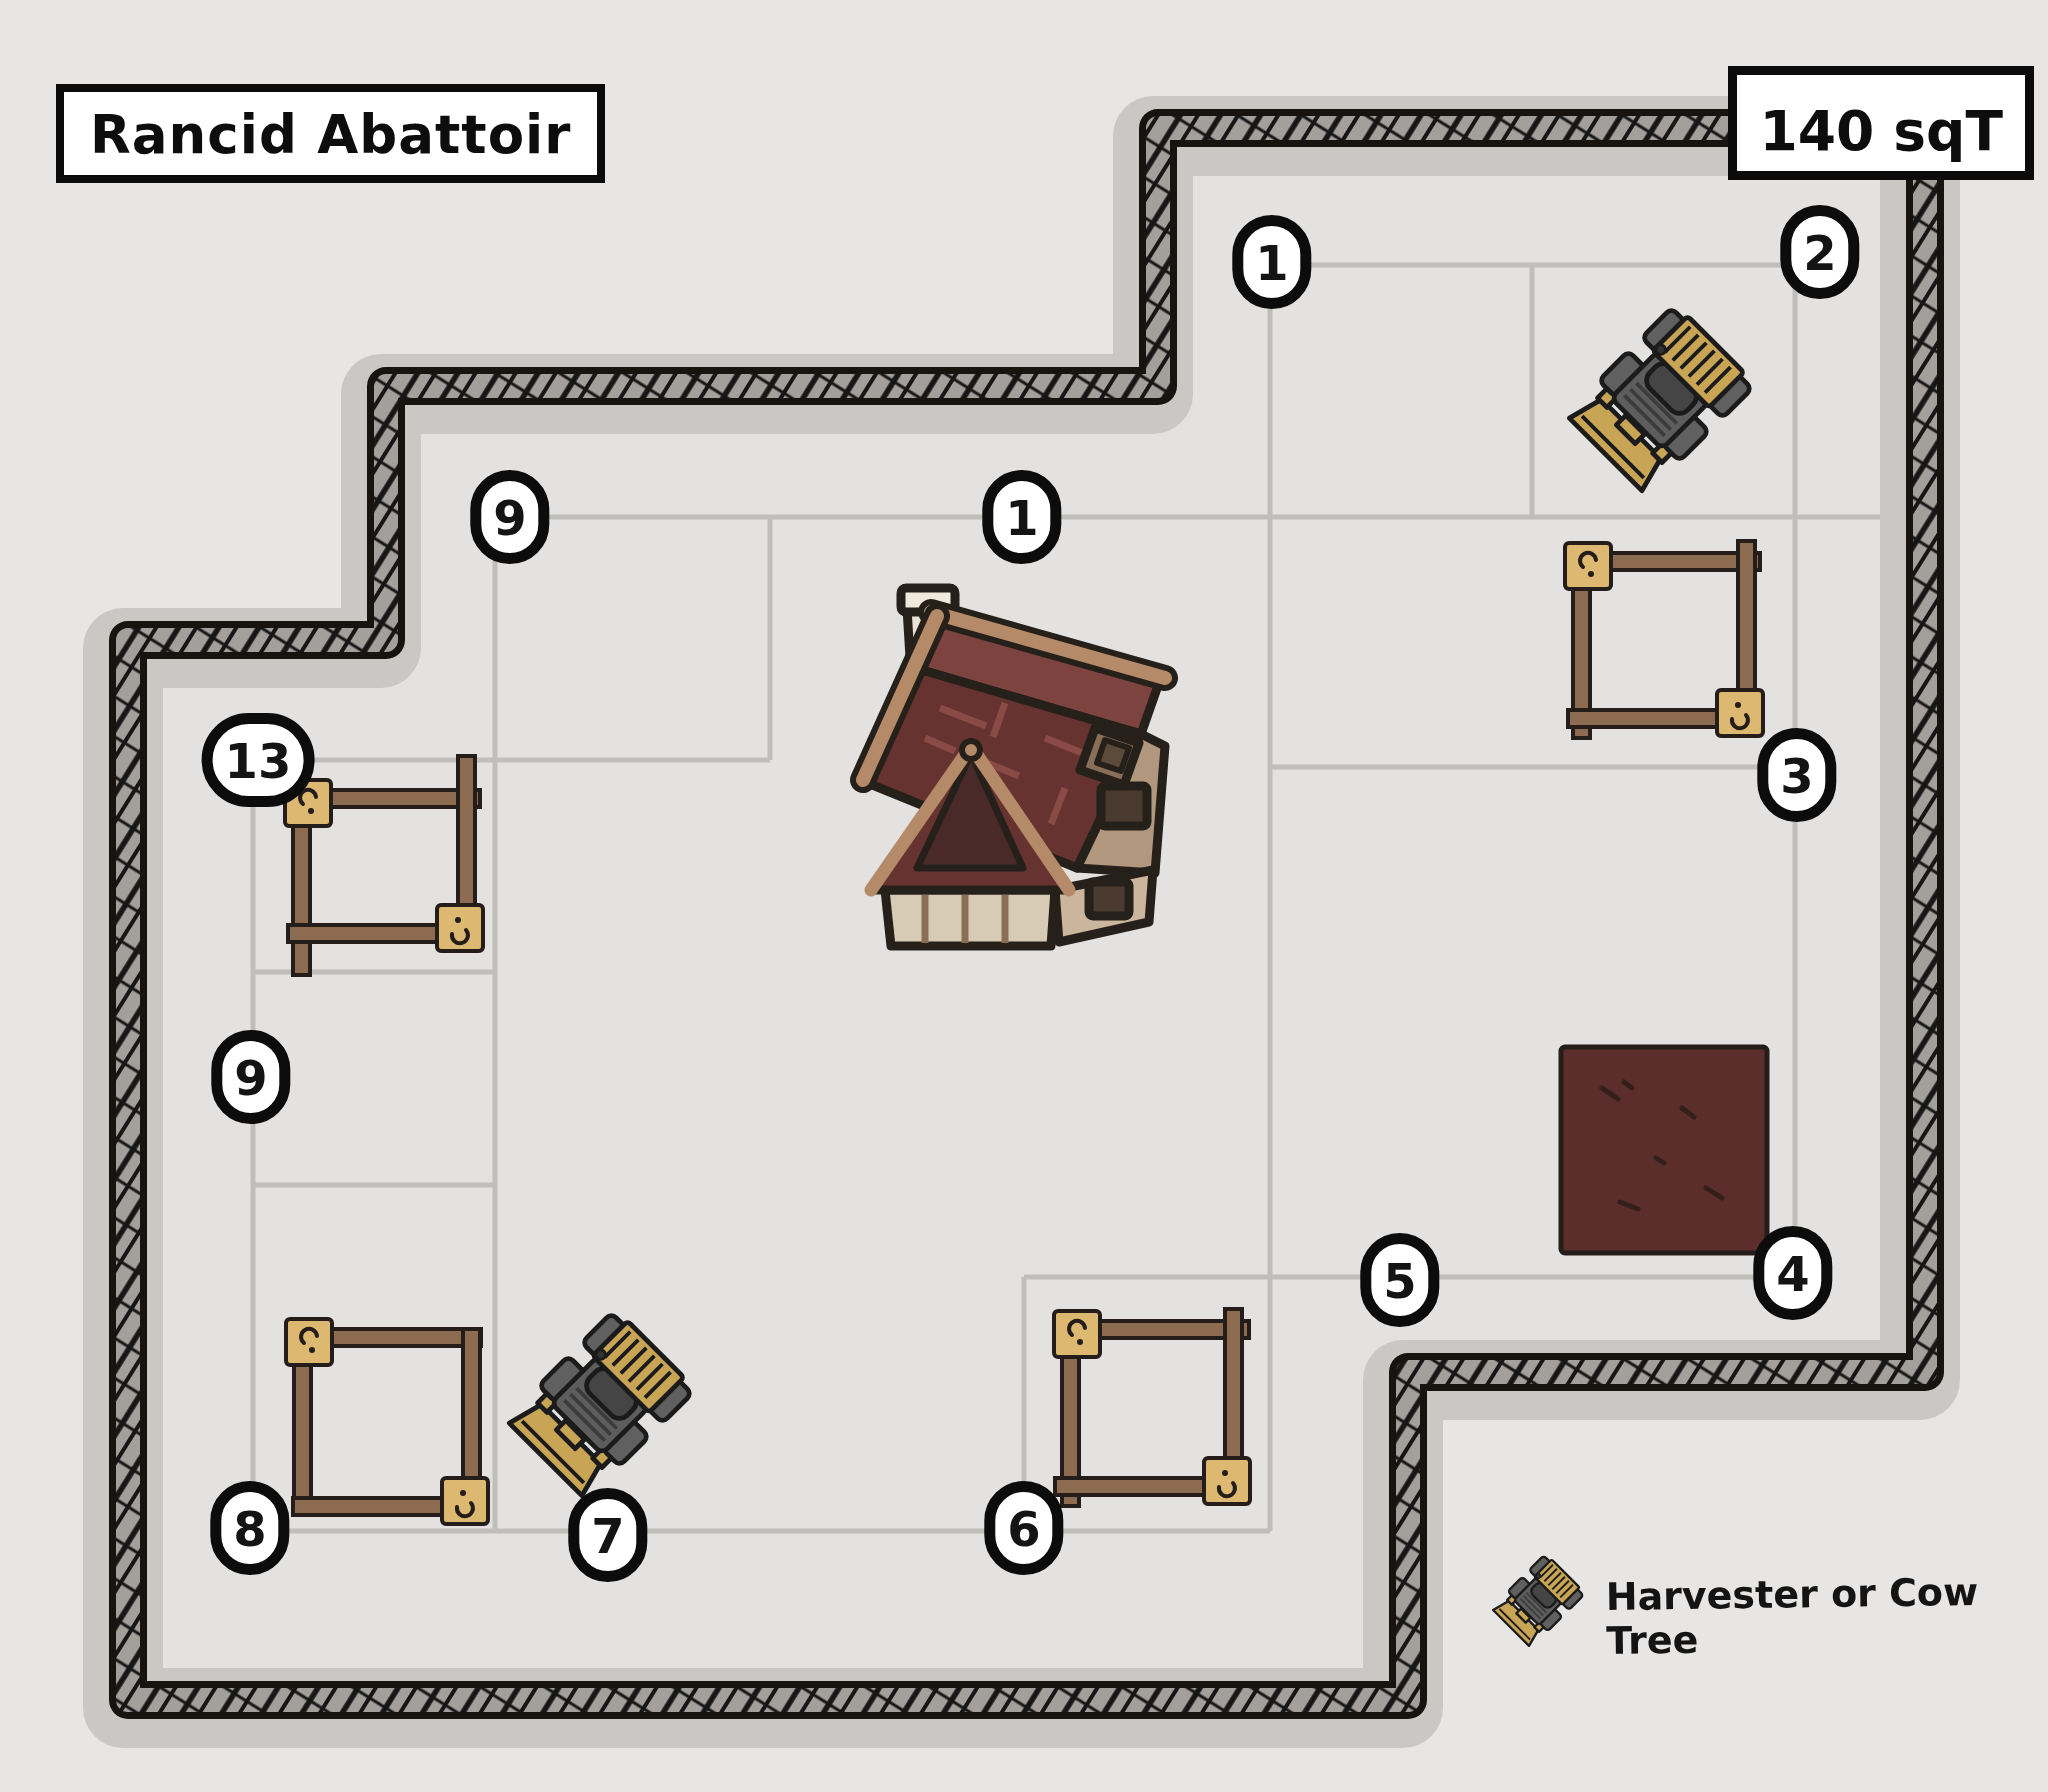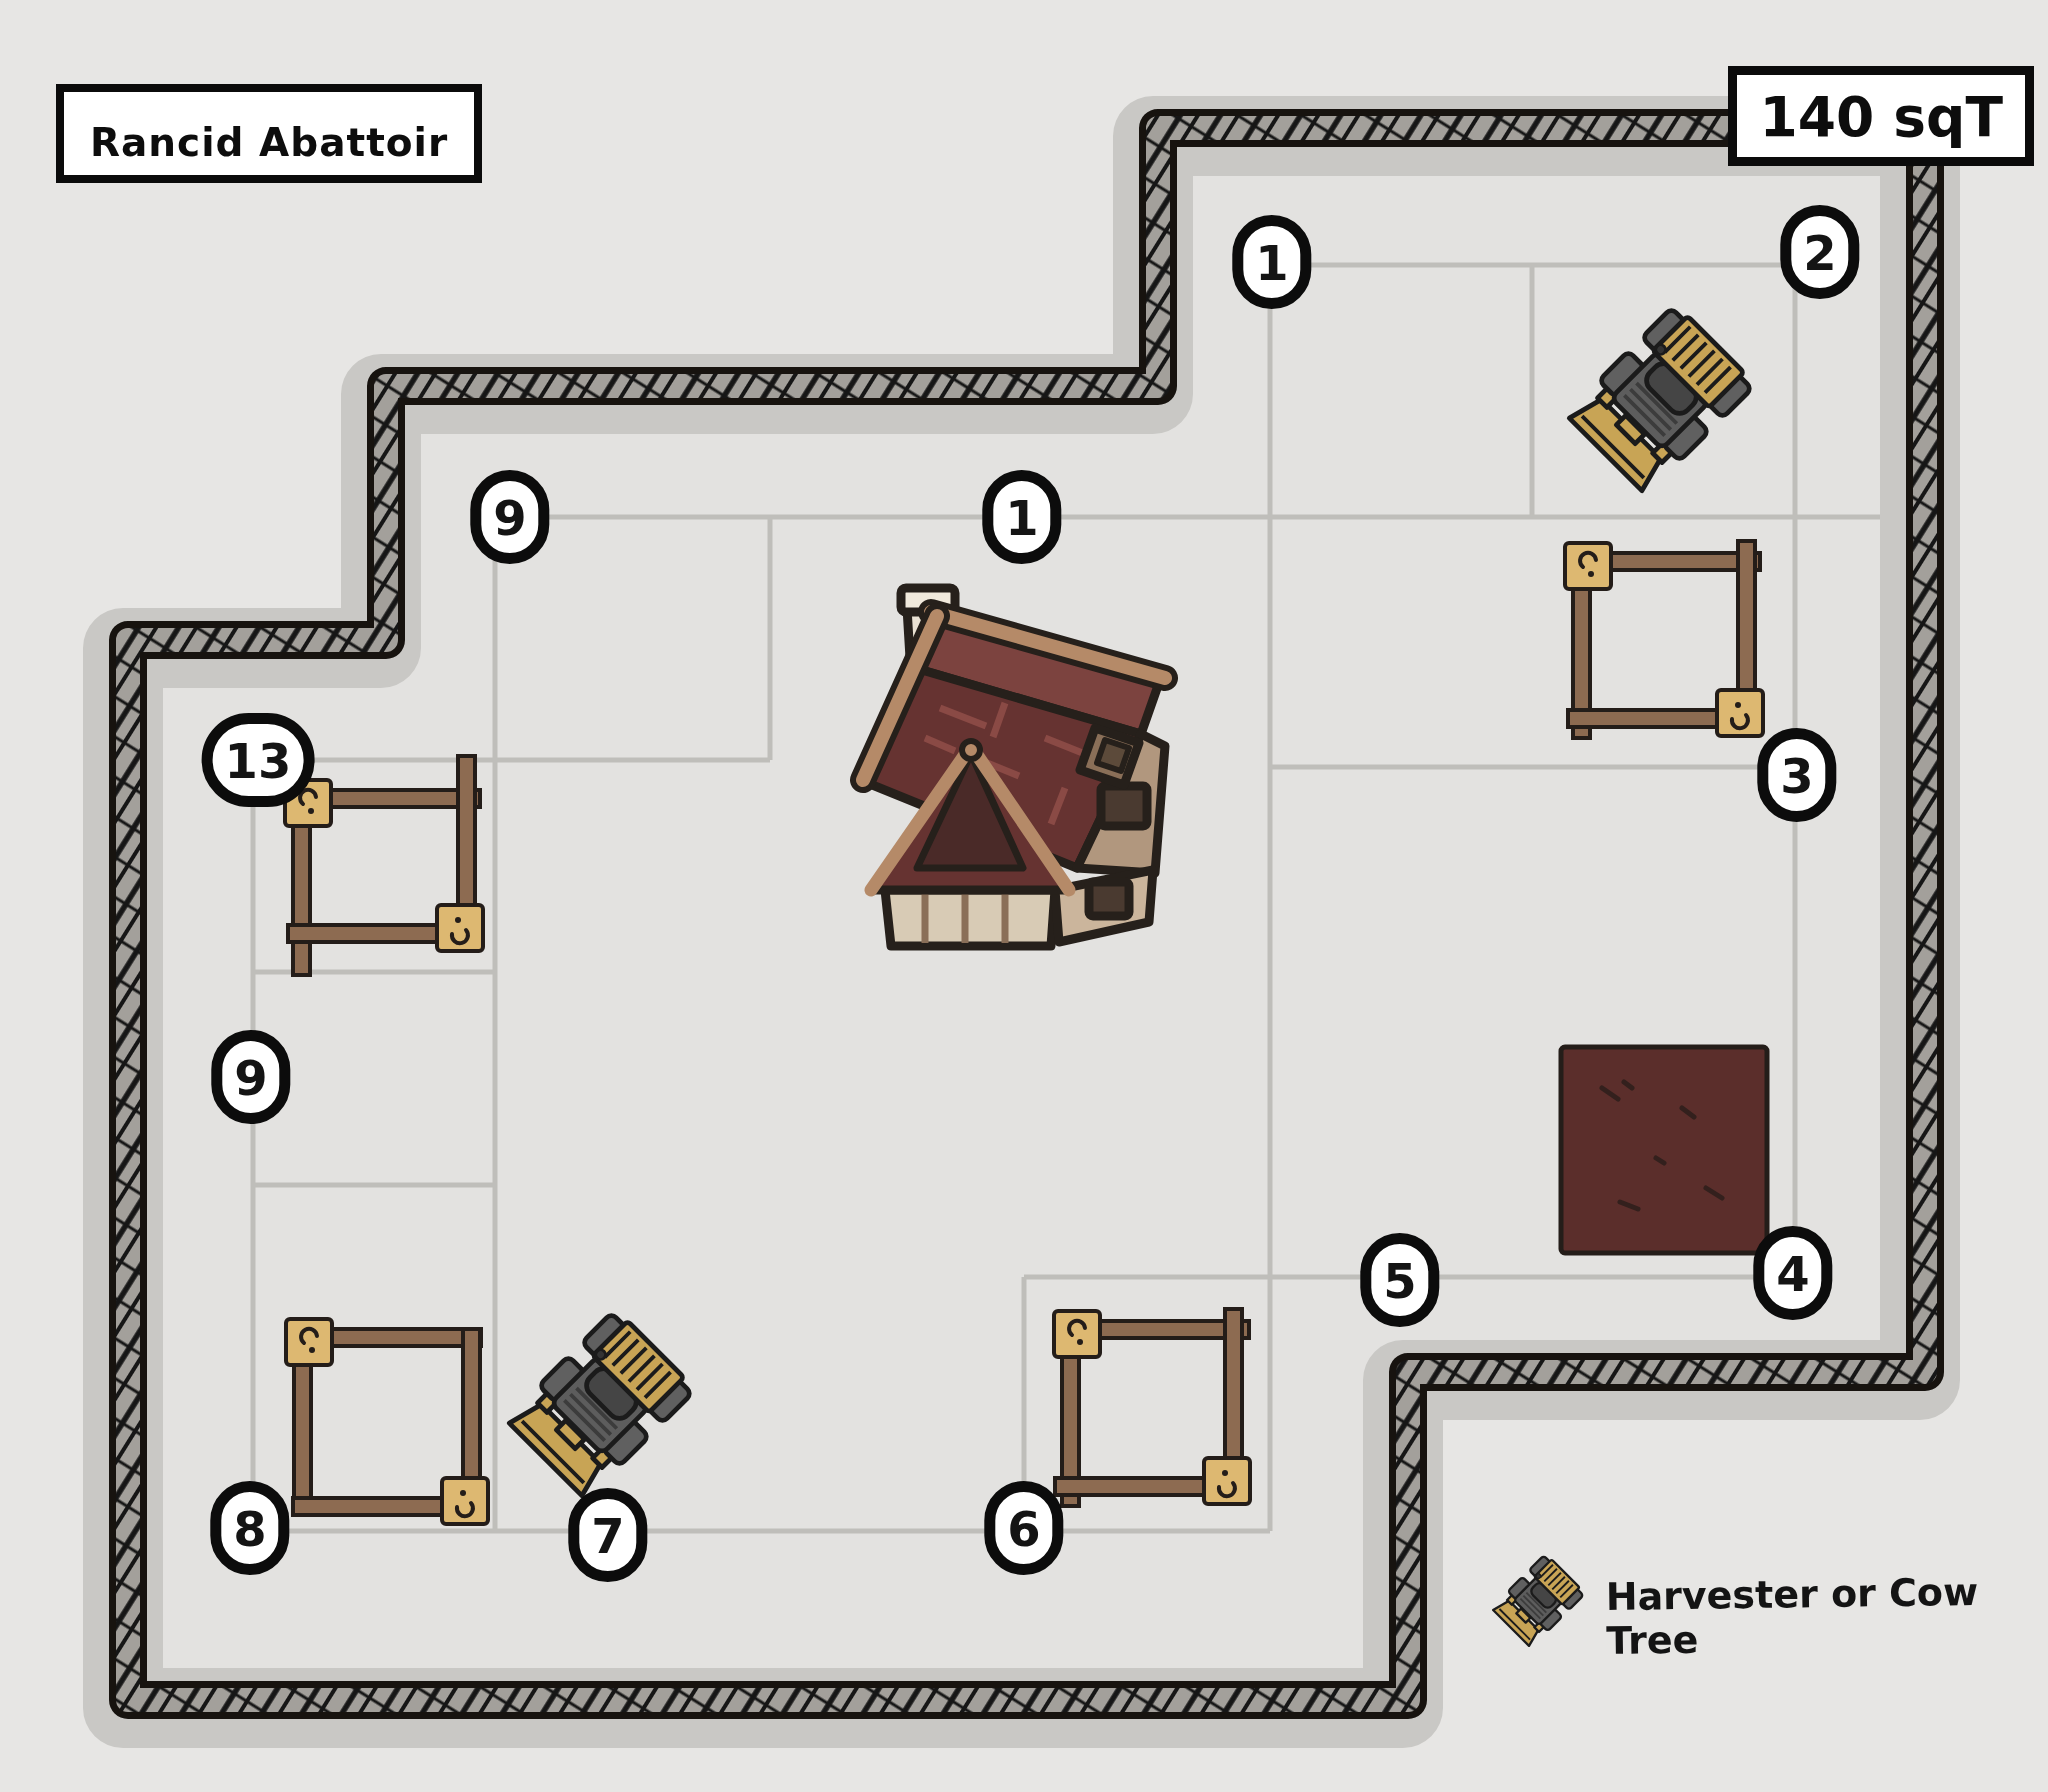--- a/index.html
+++ b/index.html
@@ -6,22 +6,22 @@
   body{background:var(--page-bg,#e7e6e4);font-family:"DejaVu Sans",sans-serif;}
   .stage{position:relative;width:2048px;height:1792px;background:var(--page-bg,#e7e6e4);overflow:hidden;}
   .stage svg.mapcanvas{position:absolute;left:0;top:0;}
   #map-interior{fill:var(--interior,#e3e2e0);stroke:none;}
   #border-shadow{fill:none;stroke:var(--shadow-gray,#c9c8c5);stroke-width:80;stroke-linejoin:round;stroke-linecap:round;}
   #border-outline{fill:none;stroke:var(--ink,#17130f);stroke-width:38;stroke-linejoin:round;stroke-linecap:round;}
   #border-hatch{fill:none;stroke:url(#hatch);stroke-width:24;stroke-linejoin:round;stroke-linecap:round;}
   .fence{stroke:var(--fence-gray,#bfbeba);stroke-width:5;}
   .labelbox{position:absolute;background:#ffffff;border:8px solid #0b0b0b;color:#0d0d0d;
             font-weight:bold;white-space:nowrap;}
-  .title-box{left:56px;top:84px;font-size:39px;padding:28px 26px 10px;letter-spacing:1px;}
-  .area-box{right:14px;top:66px;font-size:55px;border-width:9px;padding:10px 22px 8px;}
+  .title-box{left:56px;top:84px;font-size:53px;padding:12px 26px 10px;letter-spacing:1px;}
+  .area-box{right:14px;top:66px;font-size:55px;border-width:9px;padding:24px 22px 8px;}
   .badge{position:absolute;transform:translate(-50%,-50%);background:#ffffff;color:#141414;
          border:11px solid var(--badge-ink,#0c0c0c);border-radius:52px;
          font-size:48px;font-weight:bold;line-height:1;padding:13px 12px 11px;min-width:26px;
          text-align:center;}
   .legend-label{position:absolute;left:1606px;top:1572px;font-size:38px;color:#141414;
                 transform:rotate(-0.8deg);letter-spacing:0px;font-weight:600;}
 </style>
 </head>
 <body>
 

